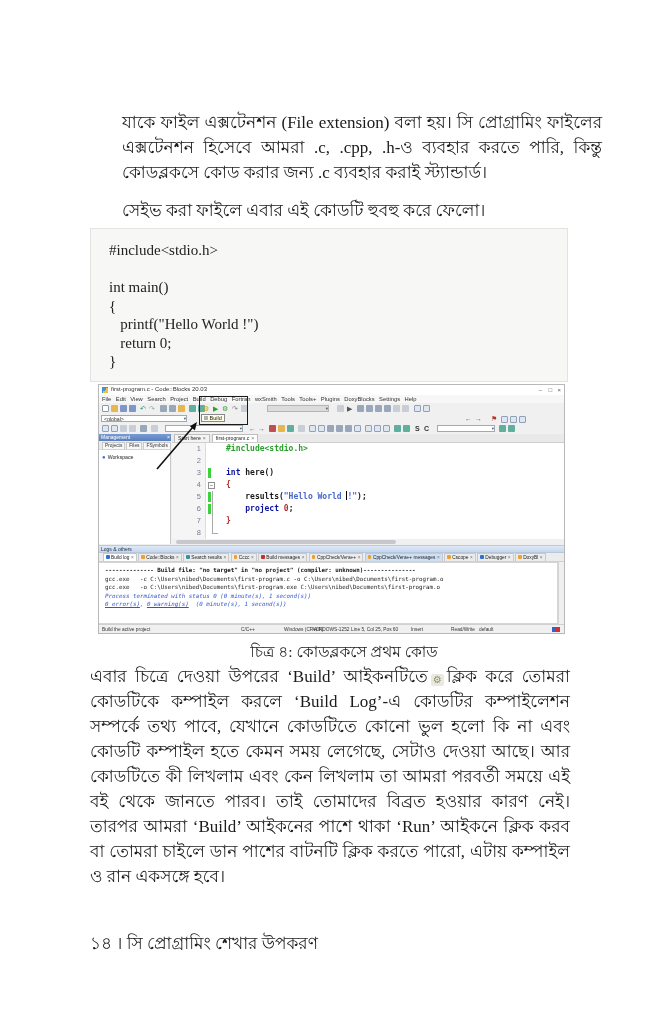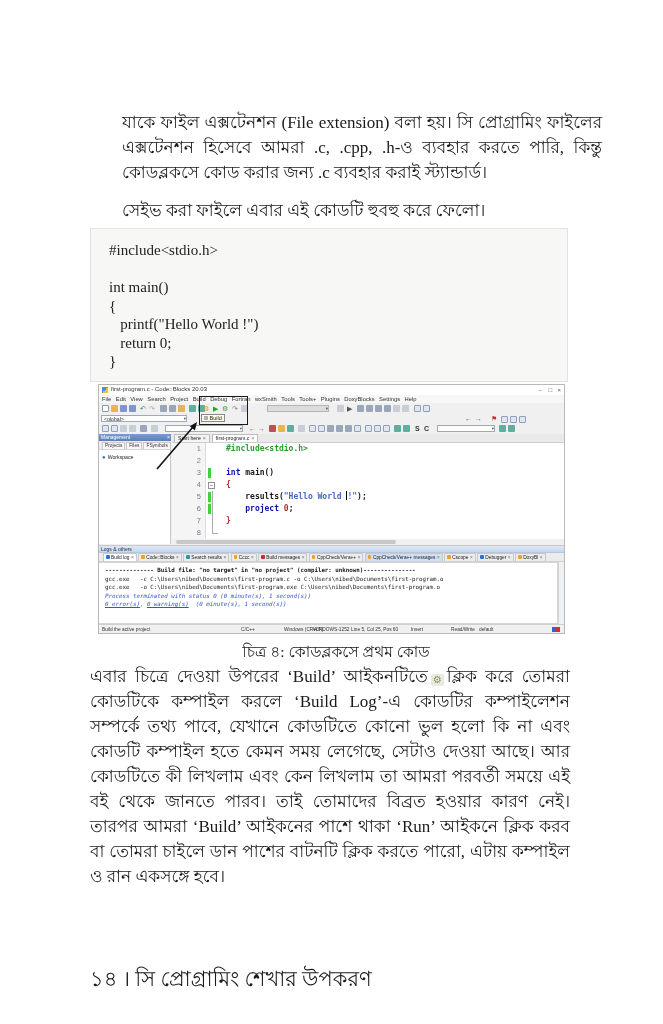--- a/index.html
+++ b/index.html
@@ -2,22 +2,22 @@
 <html><head>
 <meta charset="utf-8">
 <style>
   html,body{margin:0;padding:0;background:#ffffff;}
   body{width:663px;height:1024px;position:relative;font-family:"Liberation Serif",serif;color:#1b1b1b;}
   .abs{position:absolute;}
   .para{font-size:17px;line-height:25px;text-align:justify;margin-left:32px;}
   
   .codebox{left:90px;top:228px;width:478px;height:154px;background:#f7f7f5;border:1px solid #e3e3e1;box-sizing:border-box;}
   .codebox pre{margin:0;padding:12px 0 0 18px;font-family:"Liberation Serif",serif;font-size:15px;line-height:18.5px;white-space:pre;color:#222;}
-  .caption{left:96px;top:640px;width:480px;text-align:center;font-size:15.5px;}
-  .footer{left:90px;top:963px;font-size:21px;}
+  .caption{left:104px;top:640px;width:480px;text-align:center;font-size:15.5px;}
+  .footer{left:90px;top:930px;font-size:17px;}
   .inline-gear{display:inline-block;background:#e9e9e3;border-radius:2px;color:#90905a;font-size:10px;line-height:12px;padding:0 2px;vertical-align:-1px;margin:0 3px;}
 
   
   .ide{left:98px;top:384px;width:465px;height:248px;background:#f0f0f0;border:1px solid #b8b8b8;box-sizing:content-box;font-family:"Liberation Sans",sans-serif;overflow:hidden;}
   .ide .abs{position:absolute;}
   .titlebar{left:0;top:0;width:465px;height:10px;background:#ffffff;border-bottom:1px solid #e0e0e0;}
   .title-logo{left:3px;top:2px;width:6px;height:6px;background:linear-gradient(135deg,#4a90d9 50%,#f0c030 50%);}
   .title-text{left:12px;top:1px;font-size:6px;color:#333;white-space:nowrap;}
   .winctl{top:1px;font-size:6px;color:#555;line-height:8px;}
   .menubar{left:0;top:10px;width:465px;height:8px;background:#f7f7f7;display:flex;align-items:center;padding-left:3px;box-sizing:border-box;}
@@ -280,21 +280,21 @@
     <div class="crow">
       <span class="ln">2</span>
         <span class="gut"></span>
         <span class="ct"></span>
     </div>
     <div class="crow">
       <span class="ln">3</span>
         <span class="gut">
           <span class="chg"></span>
         </span>
-        <span class="ct"><span class="k">int</span><span> main()</span></span>
+        <span class="ct"><span class="k">int</span><span> here()</span></span>
     </div>
     <div class="crow">
       <span class="ln">4</span>
         <span class="gut">
           <span class="fbox">−</span>
         </span>
         <span class="ct r">{</span>
     </div>
     <div class="crow">
       <span class="ln">5</span>

